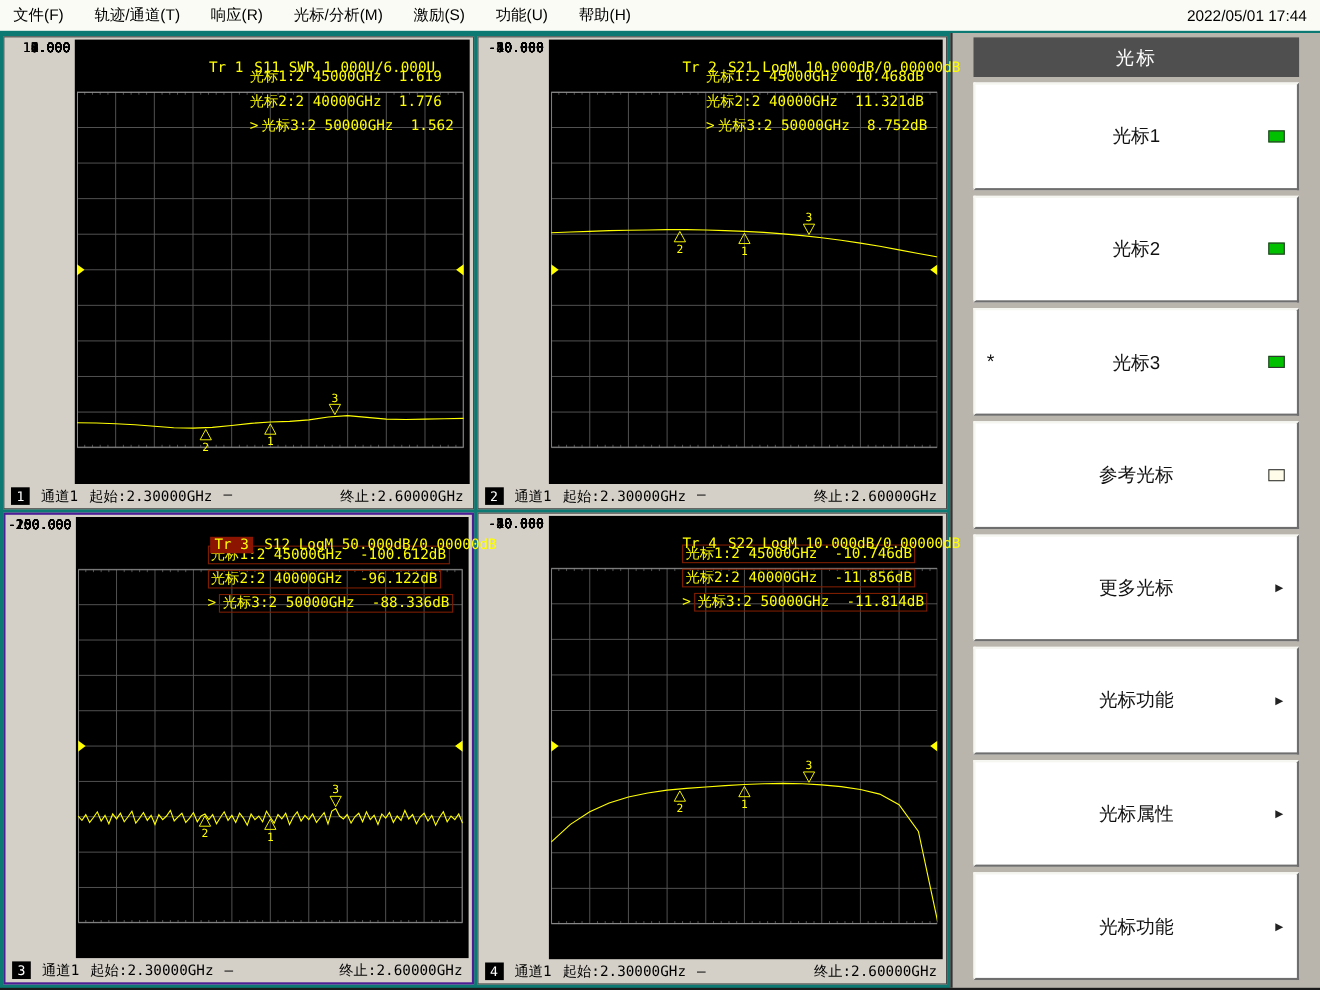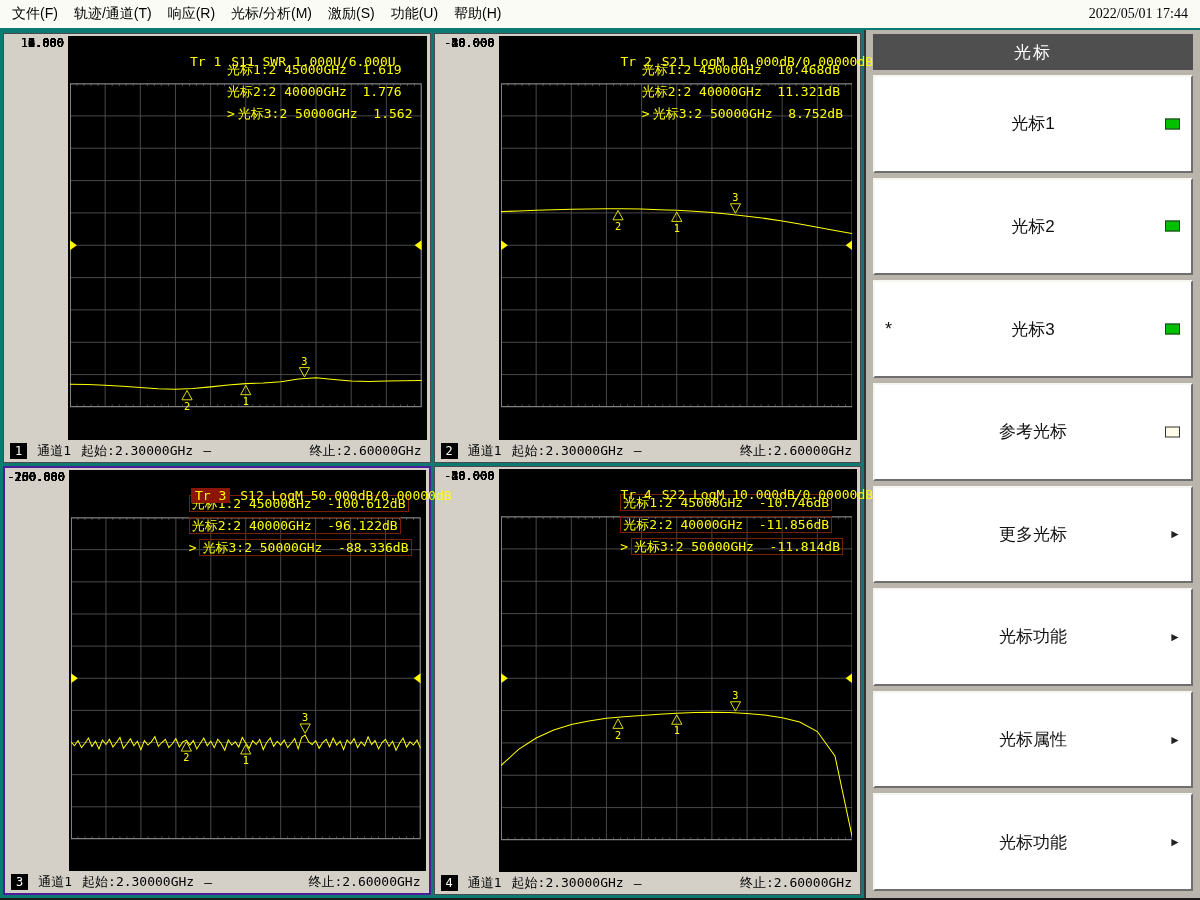--- a/index.html
+++ b/index.html
@@ -1,22 +1,22 @@
 <!DOCTYPE html>
 <html><head>
 <meta charset="utf-8">
 <style>
   *{box-sizing:border-box;margin:0;padding:0}
   html,body{width:1200px;height:900px;overflow:hidden;background:#1b1b1b;
     font-family:"Liberation Sans",sans-serif}
   
   .menubar{height:30px;background:#fbfbf6;display:flex;align-items:center;
-    padding:0 12px;gap:16px;font-size:14px;color:#000;border-bottom:2px solid #0c7a72}
+    padding:0 12px;gap:28px;font-size:14px;color:#000;border-bottom:2px solid #0c7a72}
   .menu-item{cursor:default;white-space:nowrap}
-  .clock{margin-left:auto;font-family:Liberation Serif, serif;font-size:14px}
+  .clock{margin-left:auto;font-family:Liberation Sans, sans-serif;font-size:14px}
   
   .content{display:flex;height:868px}
   .plots{width:864px;display:grid;grid-template-columns:1fr 1fr;grid-template-rows:1fr 1fr;
     gap:3px;background:#0c7a72;padding:3px}
   .quadrant{background:#d4d0c8;border:1px solid #4a4a4a;display:flex;flex-direction:column;min-height:0}
   .quadrant.active{border:2px solid #4c1d95}
   .plot-body{flex:1;display:flex;min-height:0;padding:2px 3px 0 0}
   .gutter{width:64px;flex:none;position:relative;font:12px "DejaVu Sans Mono",monospace;color:#000}
   .ytick{position:absolute;right:4px;height:14px;line-height:14px;white-space:nowrap}
   .graph{flex:1;background:#000;position:relative;min-width:0}
@@ -30,21 +30,21 @@
   .readout-line{margin-bottom:4px;white-space:pre}
   .readouts.boxed .rtext{border:1px solid #7d1d00;padding:0 2px}
   .active-arrow{margin-right:3px}
   
   .status-row{height:22px;flex:none;display:flex;align-items:center;gap:10px;
     font:13px "DejaVu Sans Mono",monospace;color:#000;padding:0 8px 0 6px}
   .badge{background:#000;color:#fff;padding:1px 5px;font-size:12px;line-height:14px}
   .stop{margin-left:auto}
   
   .sidebar{flex:1;background:#b9b5ad;border-left:2px solid #333;display:flex;
-    flex-direction:column;gap:5px;padding:4px 7px 7px}
+    flex-direction:column;gap:5px;padding:4px 19px 7px}
   .sidebar-header{height:36px;flex:none;background:#4f4f4f;color:#fff;display:flex;
     align-items:center;justify-content:center;font-size:17px;letter-spacing:2px}
   .skey{flex:1;position:relative;background:#ffffff;
     border:2px solid;border-color:#f6f6f1 #6e6e6e #6e6e6e #f6f6f1;
     display:flex;align-items:center;justify-content:center;
     font-size:17px;color:#111;cursor:pointer}
   .led{position:absolute;right:11px;top:50%;transform:translateY(-50%);
     width:15px;height:11px;border:1px solid #333}
   .led.on{background:#00c000}
   .led.off{background:#fffde9}

